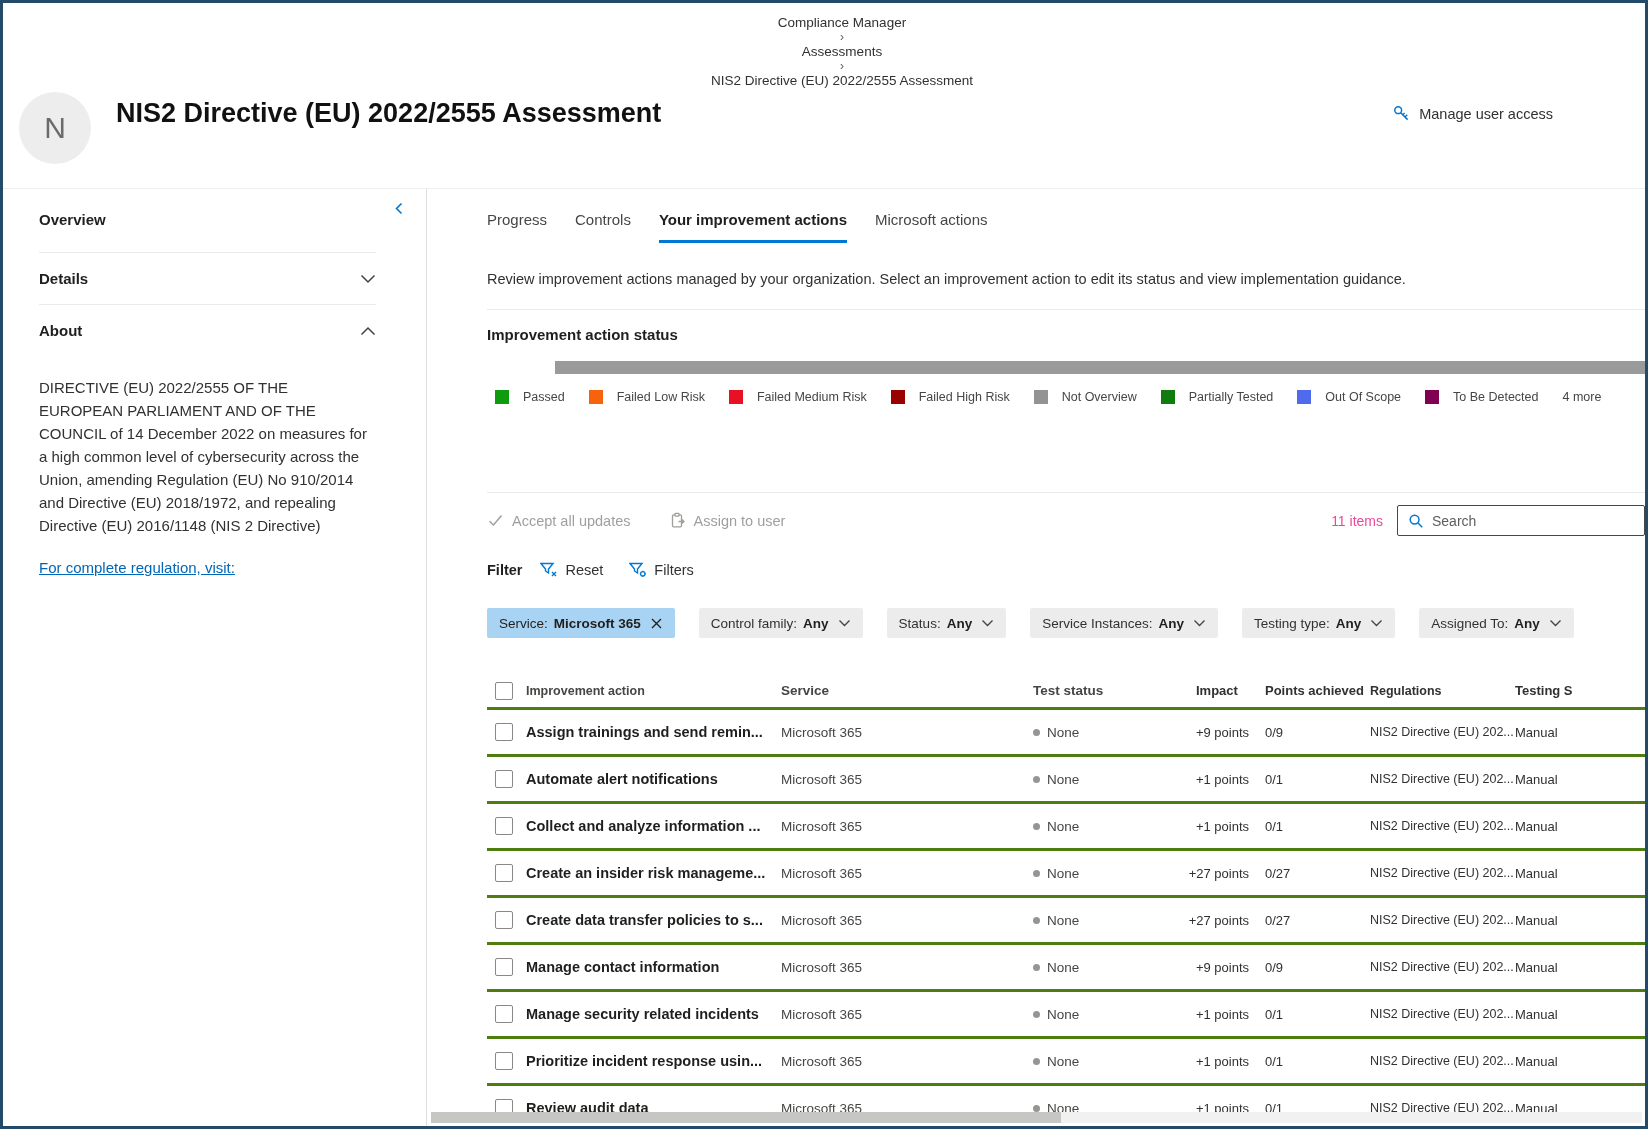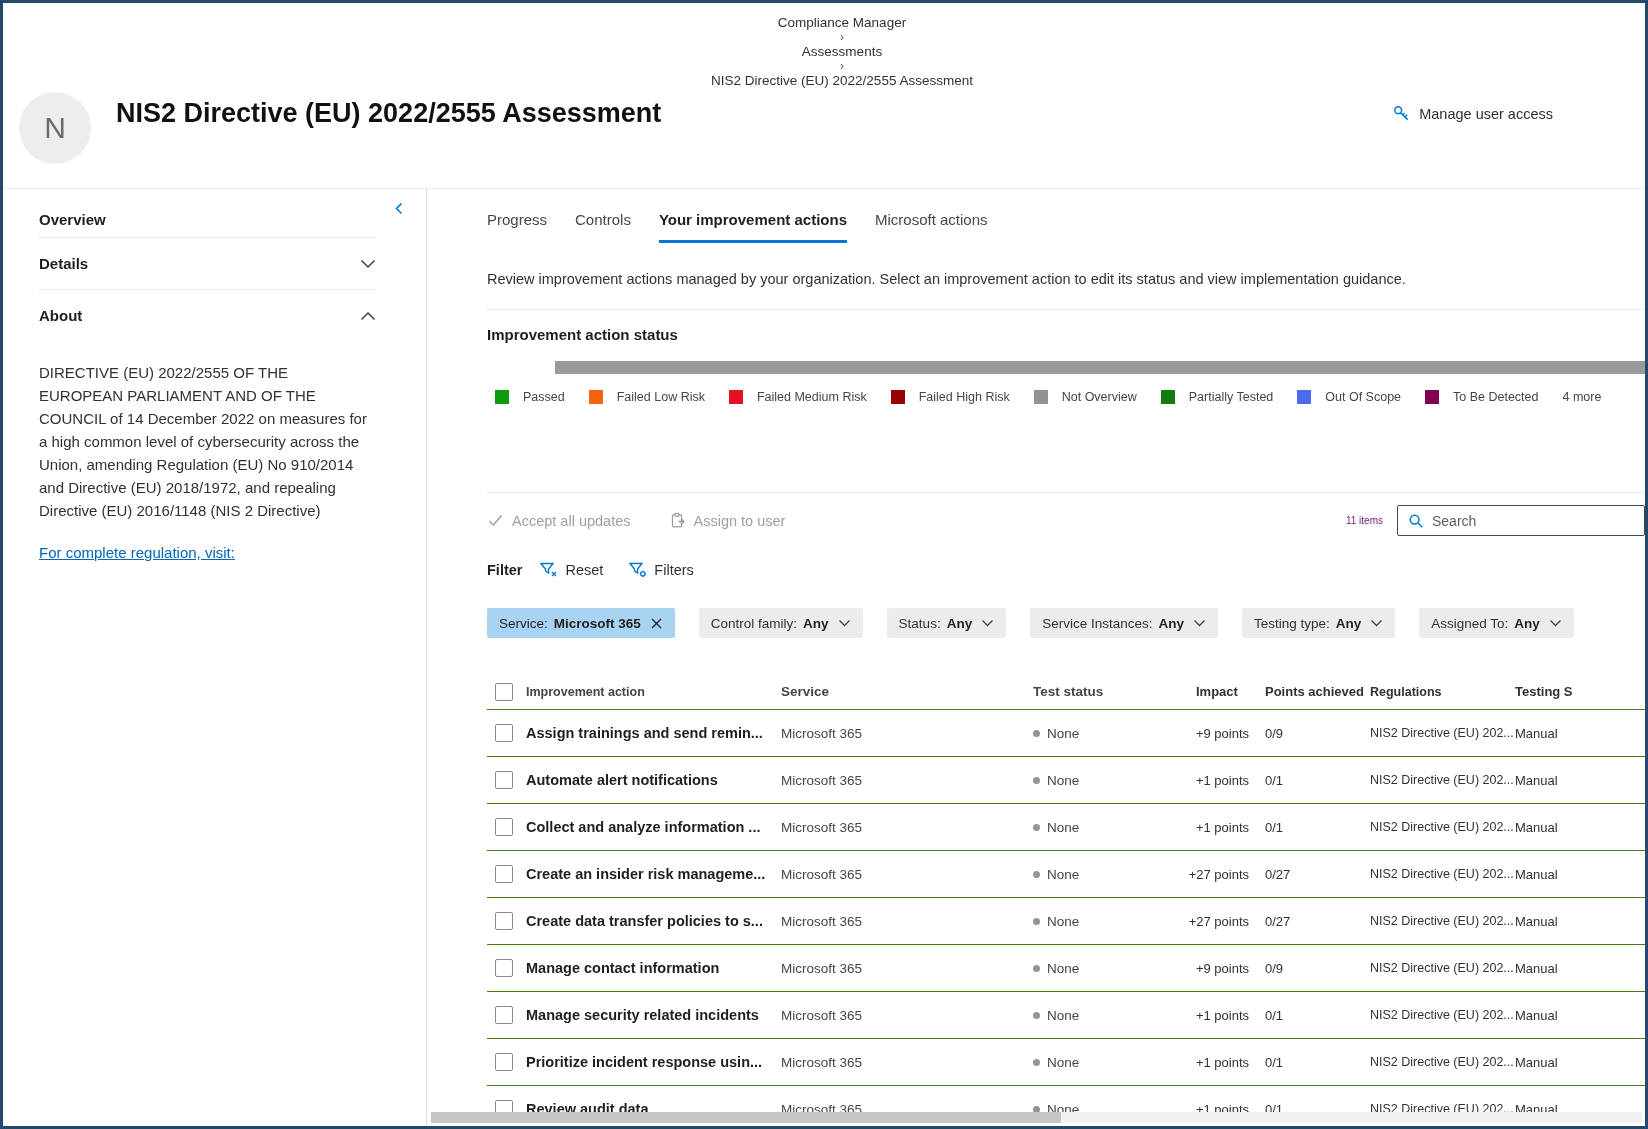--- a/index.html
+++ b/index.html
@@ -18,21 +18,21 @@
   .avatar { position:absolute; left:16px; top:4px; width:72px; height:72px; border-radius:50%;
     background:#ededed; display:flex; align-items:center; justify-content:center;
     font-size:30px; color:#6b6b6b; font-weight:300; }
   .page-title { position:absolute; left:113px; top:10px; font-size:27px; font-weight:700; color:#111; }
   .manage-access { position:absolute; right:92px; top:16px; display:flex; align-items:center; gap:8px;
     font-size:14.5px; color:#323130; cursor:pointer; }
   
   .body { display:flex; border-top:1px solid #efeeed; height:986px; }
   .sidebar { position:relative; width:424px; flex:0 0 424px; border-right:1px solid #e1dfdd; padding:22px 50px 0 36px; }
   .collapse-btn { position:absolute; right:20px; top:12px; cursor:pointer; }
-  .sb-overview { font-size:15px; font-weight:700; color:#201f1e; padding-bottom:9px; border-bottom:1px solid #edebe9; }
+  .sb-overview { font-size:15px; font-weight:700; color:#201f1e; padding-bottom:24px; border-bottom:1px solid #edebe9; }
   .sb-row { display:flex; align-items:center; justify-content:space-between; padding:17px 0;
     border-bottom:1px solid #edebe9; font-size:15px; font-weight:600; color:#201f1e; cursor:pointer; }
   .sb-row:last-of-type { border-bottom:none; }
   .about-text { margin-top:20px; font-size:15px; line-height:23px; color:#323130; }
   .sb-link { display:inline-block; margin-top:22px; font-size:15px; color:#0067b8; text-decoration:underline; cursor:pointer; }
   
   .main { flex:1; padding:22px 0 0 60px; overflow:hidden; position:relative; }
   .tab-list { display:flex; gap:28px; }
   .tab { font-size:15px; color:#484644; padding-bottom:12px; border-bottom:3px solid transparent; cursor:pointer; }
   .tab.active { font-weight:700; color:#201f1e; border-bottom-color:#0078d4; }
@@ -41,40 +41,40 @@
   .status-title { margin-top:16px; font-size:15px; font-weight:700; color:#201f1e; }
   .status-bar { margin-top:18px; margin-left:68px; height:13px; background:#9a9a9a; width:calc(100% - 68px); }
   .legend { margin-top:16px; padding-left:8px; display:flex; align-items:center; gap:24px; flex-wrap:nowrap; }
   .legend-item { display:flex; align-items:center; gap:14px; white-space:nowrap; }
   .swatch { width:14px; height:14px; display:inline-block; }
   .legend-label, .legend-more { font-size:12.5px; color:#484644; }
   .legend-more { cursor:pointer; }
   .cmd-divider { border:none; border-top:1px solid #edebe9; margin-top:88px; }
   .cmdbar { display:flex; align-items:center; padding:12px 0 6px 0; }
   .cmd-btn { display:flex; align-items:center; gap:8px; font-size:14.5px; color:#a19f9d; margin-right:38px; }
-  .items-count { margin-left:auto; font-size:10px; color:#701a75; margin-right:14px; }
+  .items-count { margin-left:auto; font-size:14px; color:#ec4899; margin-right:14px; }
   .search-box { display:flex; align-items:center; gap:8px; border:1px solid #484644; border-radius:2px;
     height:31px; width:248px; padding:0 10px; background:#fff; }
   .search-box input { border:none; outline:none; font-size:14px; color:#323130; width:180px;
     font-family:"Liberation Sans", sans-serif; }
   .search-box input::placeholder { color:#605e5c; }
   .filter-row { margin-top:20px; display:flex; gap:14px; }
   .filter-label { font-size:14.5px; font-weight:700; color:#201f1e; margin-right:4px; }
   .filter-btn { display:flex; align-items:center; gap:7px; font-size:14.5px; color:#323130; cursor:pointer; margin-right:12px; }
   .chip-row { margin-top:30px; display:flex; gap:24px; }
   .chip { display:flex; align-items:center; height:30px; padding:0 12px; background:#ececec;
     border-radius:2px; font-size:13.5px; color:#323130; cursor:pointer; white-space:nowrap; }
   .chip.selected { background:#a9d3f2; color:#201f1e; }
   .chip-label { margin-right:6px; }
   .chip-value { font-weight:700; color:#201f1e; }
   .chip-icon { display:inline-flex; margin-left:9px; align-items:center; }
   
   .table { margin-top:36px; }
   .trow { display:grid; grid-template-columns:39px 255px 252px 154px 78px 105px 145px 1fr;
-    align-items:center; border-bottom:1px solid #4d7c0f; }
+    align-items:center; border-bottom:3px solid #4d7c0f; }
   .thead { height:36px; font-size:12.5px; font-weight:600; color:#484644; }
   .tbody-row { height:47px; cursor:pointer; }
   .cell { overflow:hidden; white-space:nowrap; }
   .checkbox { width:18px; height:18px; border:1px solid #8a8886; border-radius:2px; margin-left:8px;
     background:#fff; cursor:pointer; }
   .c-action { font-size:14.5px; font-weight:600; color:#201f1e; }
   .thead .c-action { font-size:12.5px; color:#484644; }
   .c-service, .c-status-text { font-size:13.5px; color:#484644; }
   .c-status { display:flex; align-items:center; gap:7px; }
   .status-dot { width:7px; height:7px; border-radius:50%; background:#979593; flex:0 0 7px; }

